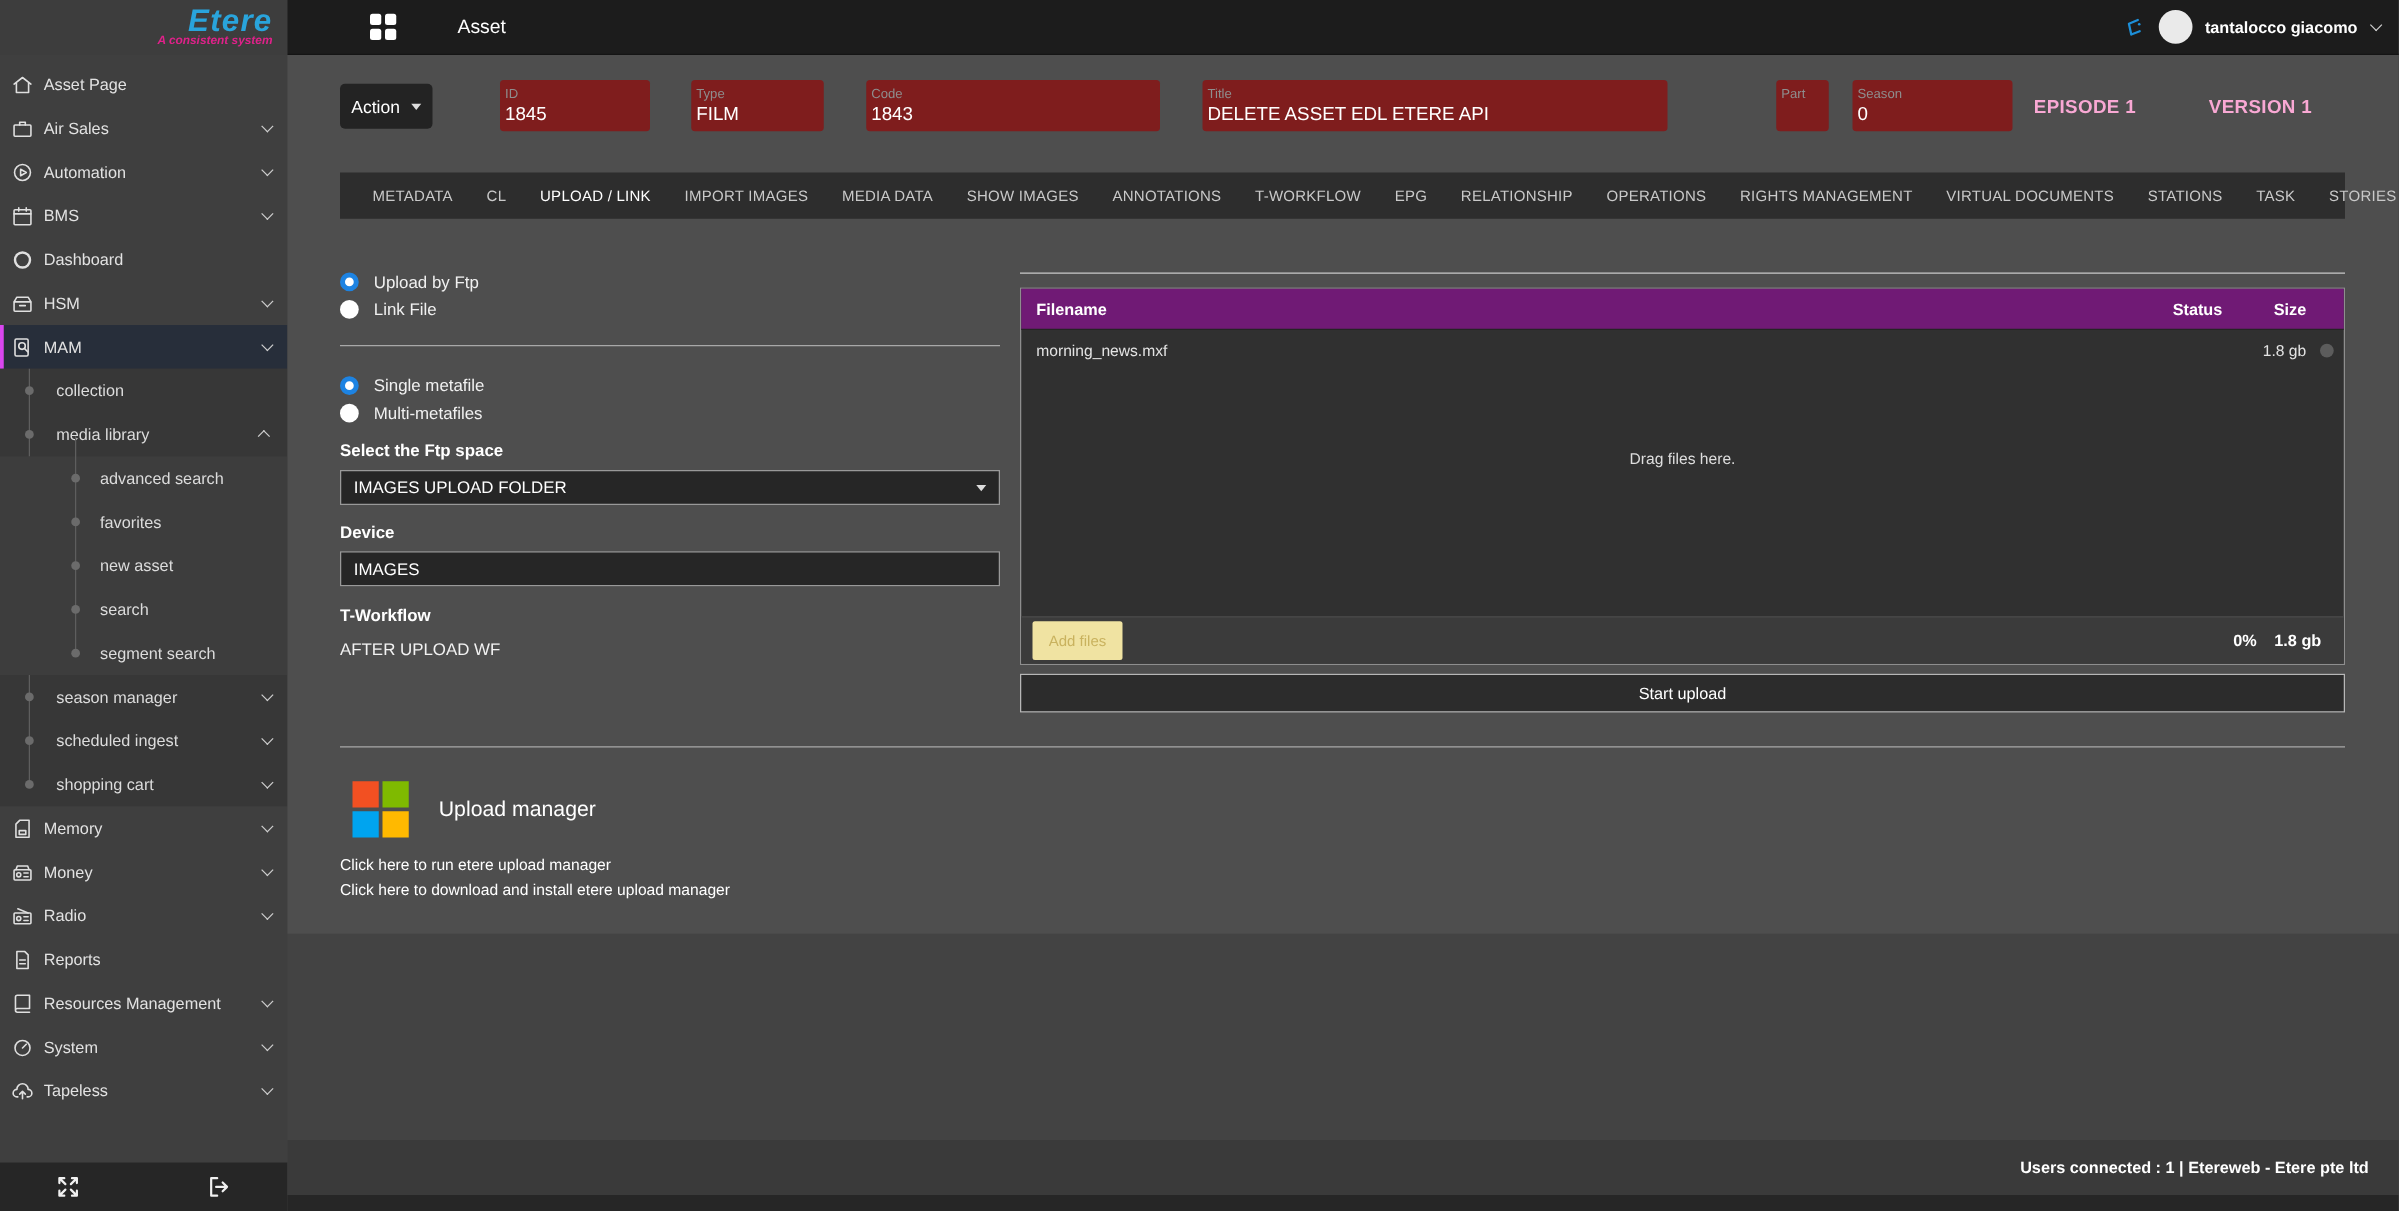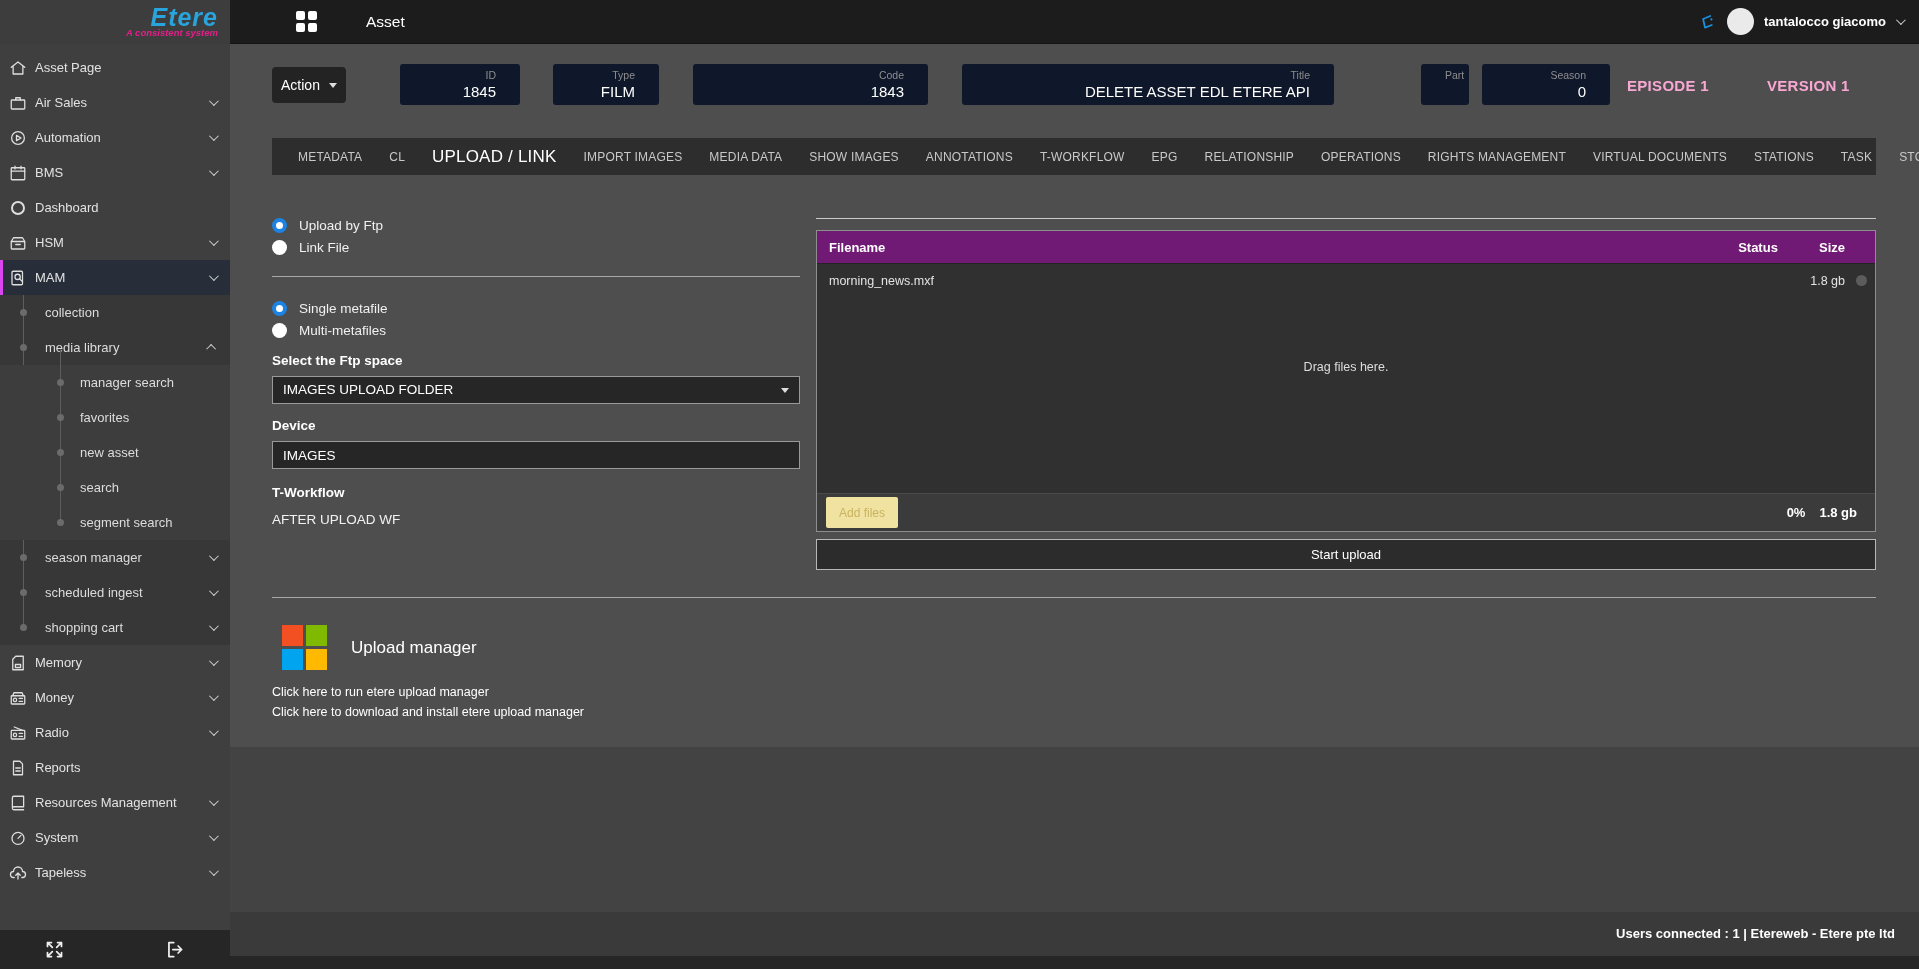--- a/index.html
+++ b/index.html
@@ -49,32 +49,32 @@
   .band { width:1689px; height:165px; background:#434343; }
   .footer-strip { width:1689px; height:44px; background:#3a3a3a; color:#fff; font-size:13px; font-weight:bold;
                   text-align:right; line-height:44px; padding-right:24px; }
   .bottom-dark { width:1689px; height:13px; background:#262626; }
 
   .action-btn { position:absolute; left:42px; top:23px; width:74px; height:36px; background:#232323; border:none;
                 border-radius:4px; color:#fff; font-size:14px; display:flex; align-items:center; gap:9px;
                 justify-content:center; cursor:pointer; font-family:inherit; }
   .tri-down { width:0; height:0; border-left:4px solid transparent; border-right:4px solid transparent; border-top:5px solid #ddd; }
 
-  .fld { position:absolute; top:20px; height:41px; background:#0f172a; border-radius:3px; padding:5px 24px; cursor:text;text-align:right; }
+  .fld { position:absolute; top:20px; height:41px; background:#7f1d1d; border-radius:3px; padding:5px 4px; cursor:text; }
   .fld .lbl { font-size:10.5px; color:#8e8e8e; display:block; }
   .fld .val { font-size:15px; color:#fff; display:block; margin-top:2px; white-space:nowrap; }
   .fld-id { left:170px; width:120px; } .fld-type { left:323px; width:106px; } .fld-code { left:463px; width:235px; }
   .fld-title { left:732px; width:372px; } .fld-part { left:1191px; width:42px; } .fld-season { left:1252px; width:128px; }
   .hdr-flag { position:absolute; top:33px; font-weight:bold; font-size:15px; color:#f9a8d4; letter-spacing:0.3px; }
   .flag-episode { left:1397px; } .flag-version { left:1537px; }
 
   .tab-bar { position:absolute; left:42px; top:94px; width:1604px; height:37px; background:#2d2d2d;
              display:flex; align-items:center; padding-left:26px; gap:27px; }
   .tab { font-size:12px; color:#c9c9c9; letter-spacing:0.2px; cursor:pointer; white-space:nowrap; }
-  .tab.active { font-size:17px; color:#fff; }
+  .tab.active { font-size:12px; color:#fff; }
 
   
   .form-col { position:absolute; left:42px; top:170px; width:528px; color:#f0f0f0; }
   .radio-row { display:flex; align-items:center; gap:12px; height:22px; font-size:13.5px; cursor:pointer; }
   .rdo { width:15px; height:15px; border-radius:50%; background:#fff; flex:none; }
   .rdo.on { border:4px solid #1d83e2; }
   .sep { border:none; border-top:1px solid #a8a8a8; margin:18px 0 20px 0; }
   .frm-lbl { font-weight:bold; font-size:13.5px; color:#fff; }
   .lbl-ftp { margin-top:12px; } .lbl-dev { margin-top:14px; } .lbl-twf { margin-top:16px; }
   .selectbox { margin-top:8px; height:28px; background:#262626; border:1px solid #999; color:#fff; font-size:13.5px;
@@ -207,21 +207,21 @@
   <div class="mam-children">
     <div class="s-sub s-sub1">
       <span>collection</span>
     </div>
     <div class="s-sub s-sub1">
       <span>media library</span>
       <span class="chev up"></span>
     </div>
     <div class="ml-children">
       <div class="s-sub s-sub2">
-        <span>manager search</span>
+        <span>advanced search</span>
       </div>
       <div class="s-sub s-sub2">
         <span>favorites</span>
       </div>
       <div class="s-sub s-sub2">
         <span>new asset</span>
       </div>
       <div class="s-sub s-sub2">
         <span>search</span>
       </div>

